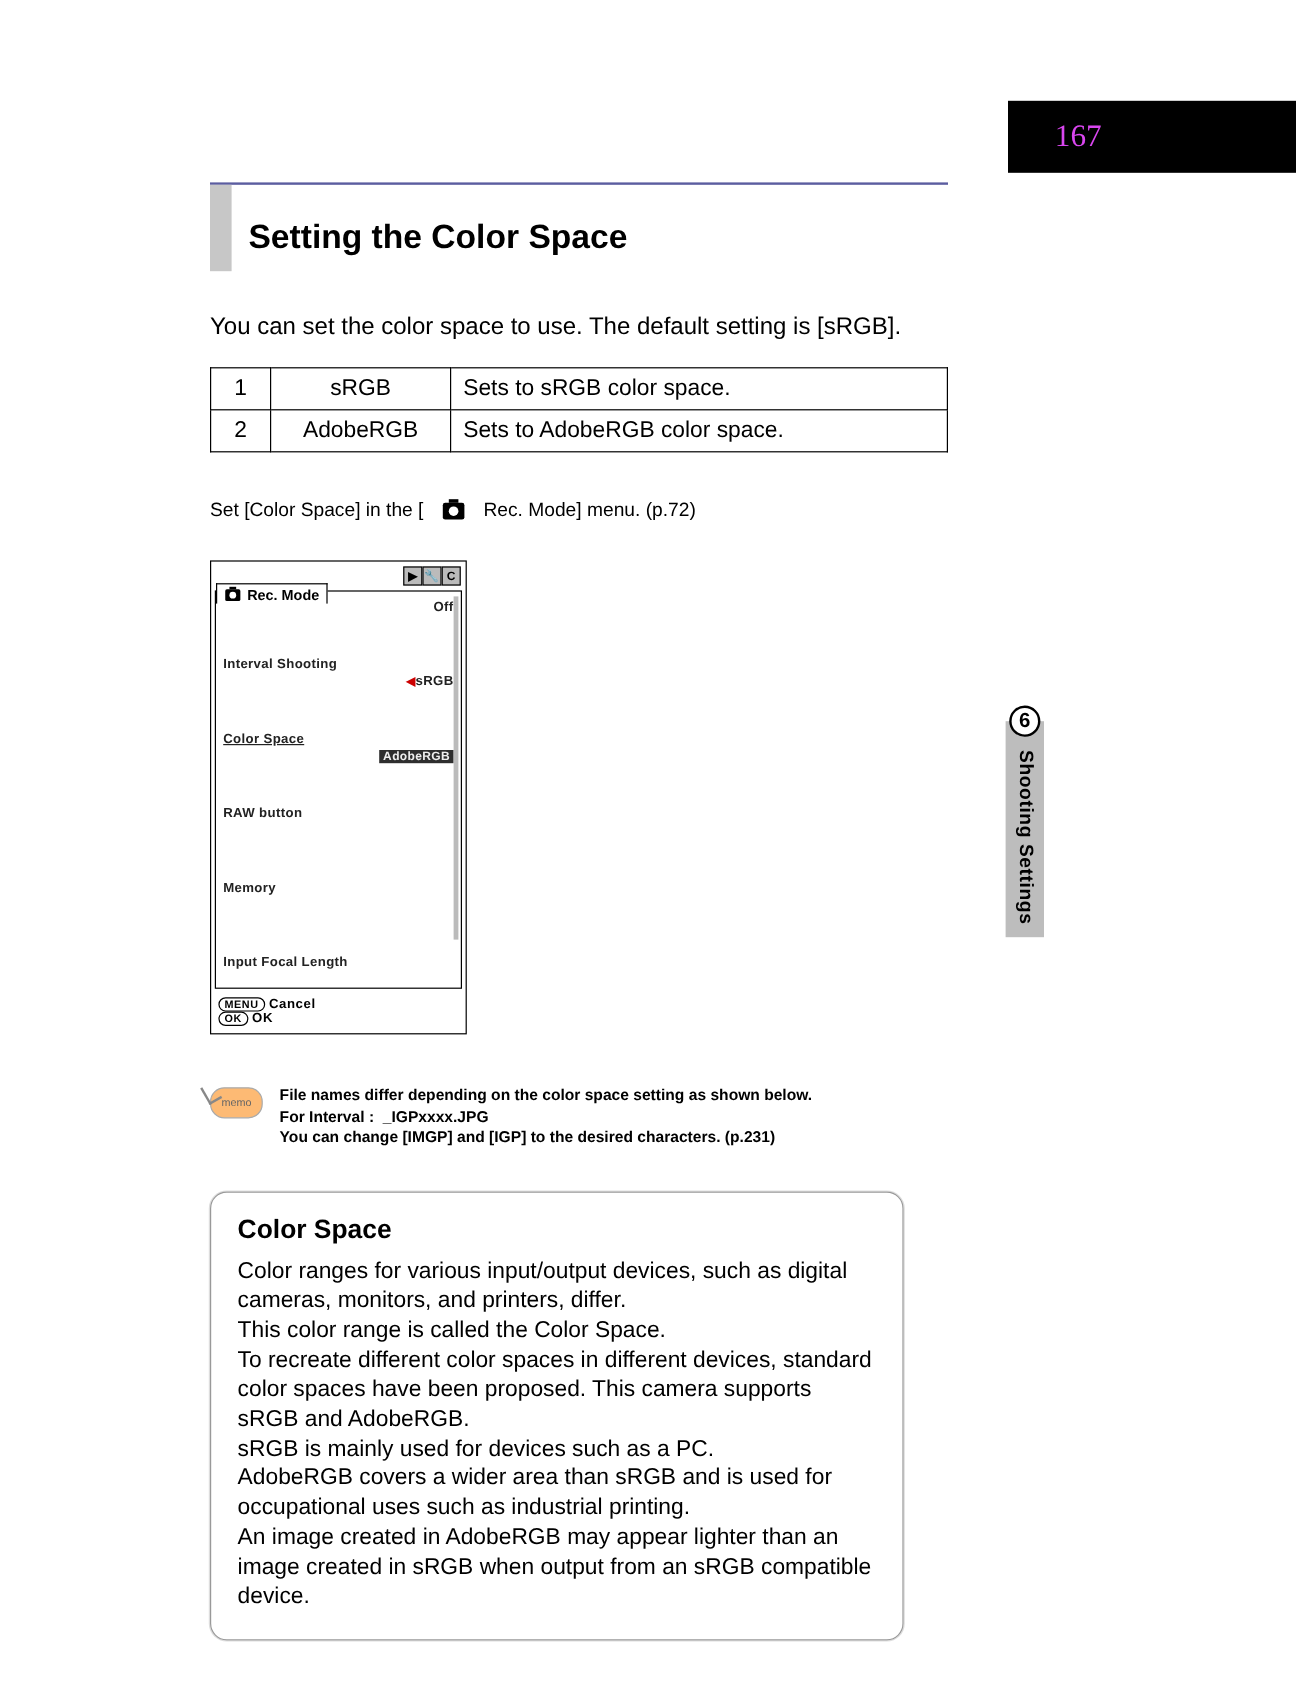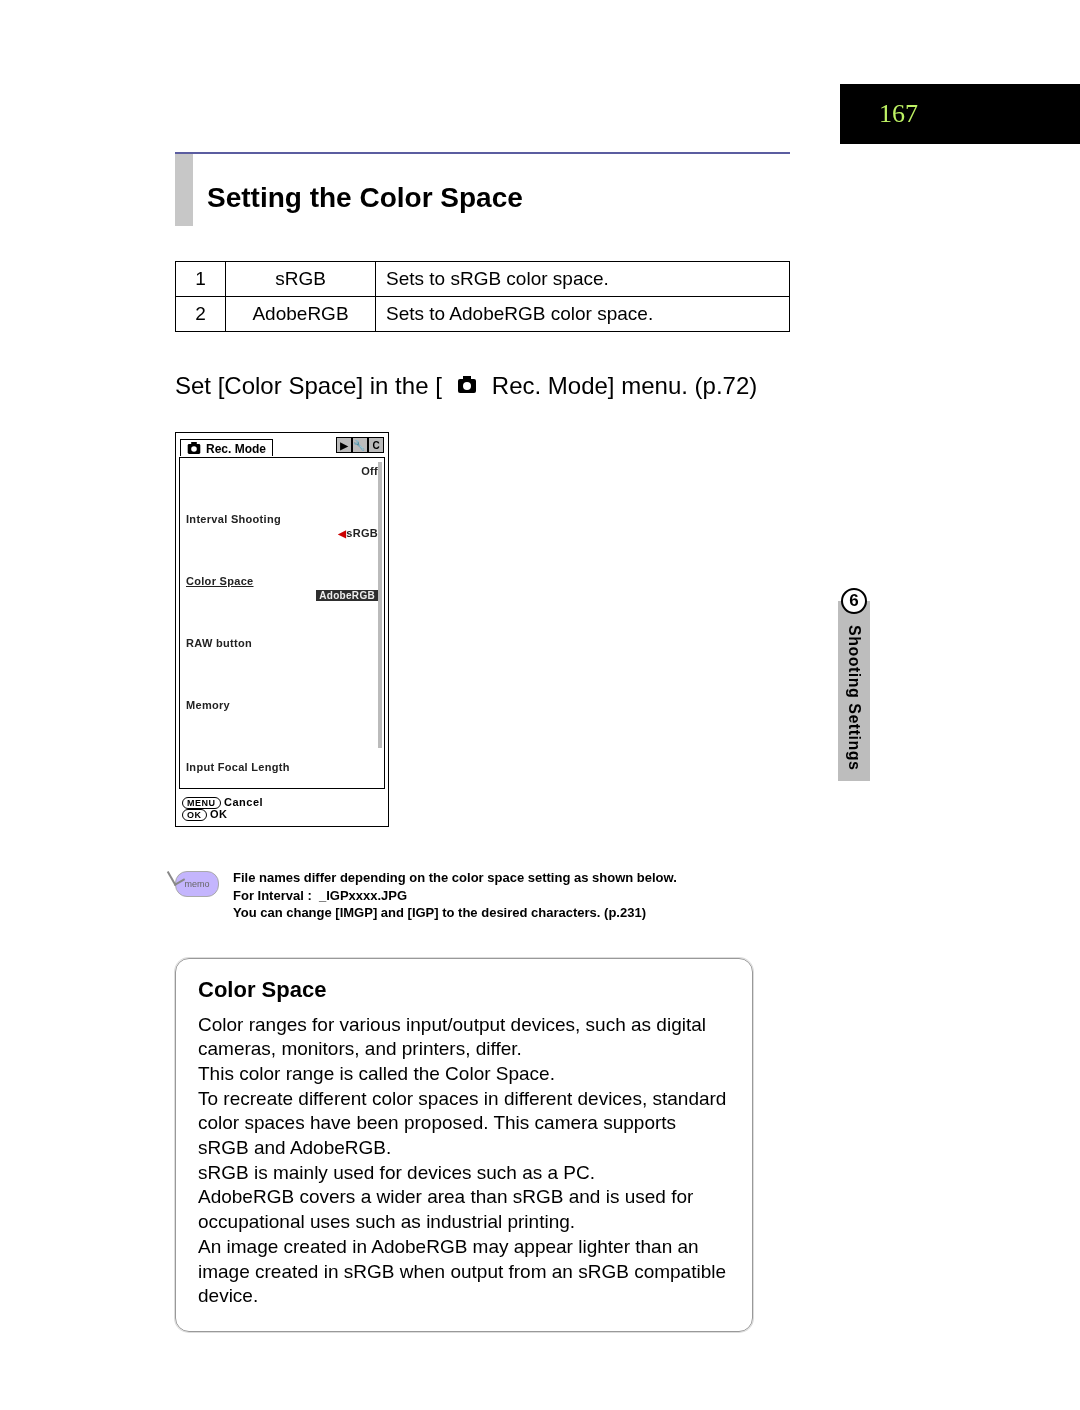--- a/index.html
+++ b/index.html
@@ -11,21 +11,21 @@
     position: relative;
     color: #000;
   }
   .page-tab {
     position: absolute;
     top: 84px;
     right: 0;
     width: 240px;
     height: 60px;
     background: #000;
-    color: #bef264;
+    color: #d946ef;
     display: flex;
     align-items: center;
     justify-content: flex-end;
     padding-right: 162px;
     font-size: 26px;
     font-family: "Times New Roman", serif;
   }
   .content {
     position: absolute;
     left: 175px;
@@ -57,21 +57,21 @@
     margin-bottom: 40px;
   }
   table.opts td {
     border: 1px solid #000;
     font-size: 19px;
     padding: 6px 10px;
   }
   table.opts td.num { width: 50px; text-align: center; }
   table.opts td.name { width: 150px; text-align: center; }
   .setline {
-    font-size: 24px;
+    font-size: 16px;
     margin-bottom: 32px;
     display: flex;
     align-items: center;
     flex-wrap: wrap;
     gap: 16px;
   }
   .cam-icon {
     display: inline-block;
     width: 18px; height: 14px;
     background: #000;
@@ -113,21 +113,21 @@
   }
   .lcd-tab {
     border: 1px solid #000;
     border-bottom: none;
     padding: 2px 6px 0 4px;
     display: flex;
     align-items: center;
     gap: 3px;
     background: #fff;
     position: relative;
-    top: 2px;
+    top: 14px;
     z-index: 2;
   }
   .lcd-righticons {
     margin-left: auto;
     display: flex;
     gap: 0;
   }
   .lcd-righticons span {
     border: 1px solid #000;
     width: 16px; height: 16px;
@@ -182,21 +182,21 @@
     border-radius: 8px;
     padding: 0 4px;
     font-size: 9px;
   }
   
   .memo-wrap { display: flex; gap: 14px; margin-bottom: 36px; }
   .memo-icon {
     width: 44px; height: 26px;
     border: 1px solid #aaa;
     border-radius: 12px;
-    background: #c4b5fd;
+    background: #fdba74;
     font-size: 9px;
     color: #666;
     display: flex;
     align-items: center;
     justify-content: center;
     position: relative;
     flex-shrink: 0;
     margin-top: 2px;
   }
   .memo-icon::before {
@@ -277,20 +277,21 @@
   </div>
 </div>
 
 <div class="content">
 
   <div class="section-heading">
     <div class="bar"></div>
     <h1>Setting the Color Space</h1>
   </div>
 
+  <p class="intro">You can set the color space to use. The default setting is [sRGB].</p>
 
   <table class="opts">
     <tbody>
         <tr>
       <td class="num">1</td>
       <td class="name">sRGB</td>
       <td>Sets to sRGB color space.</td>
     </tr>
     <tr>
       <td class="num">2</td>

